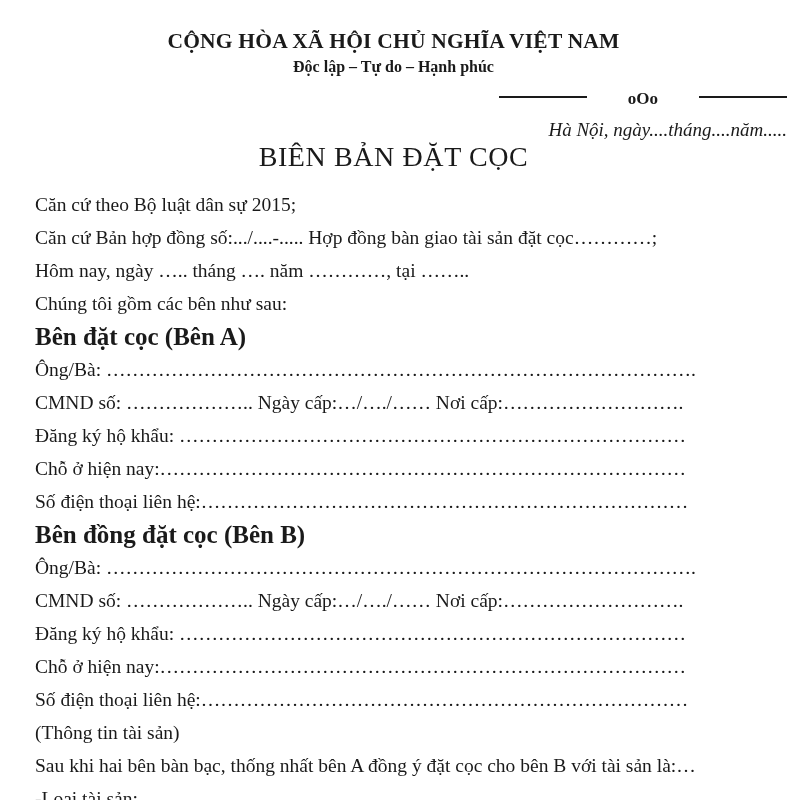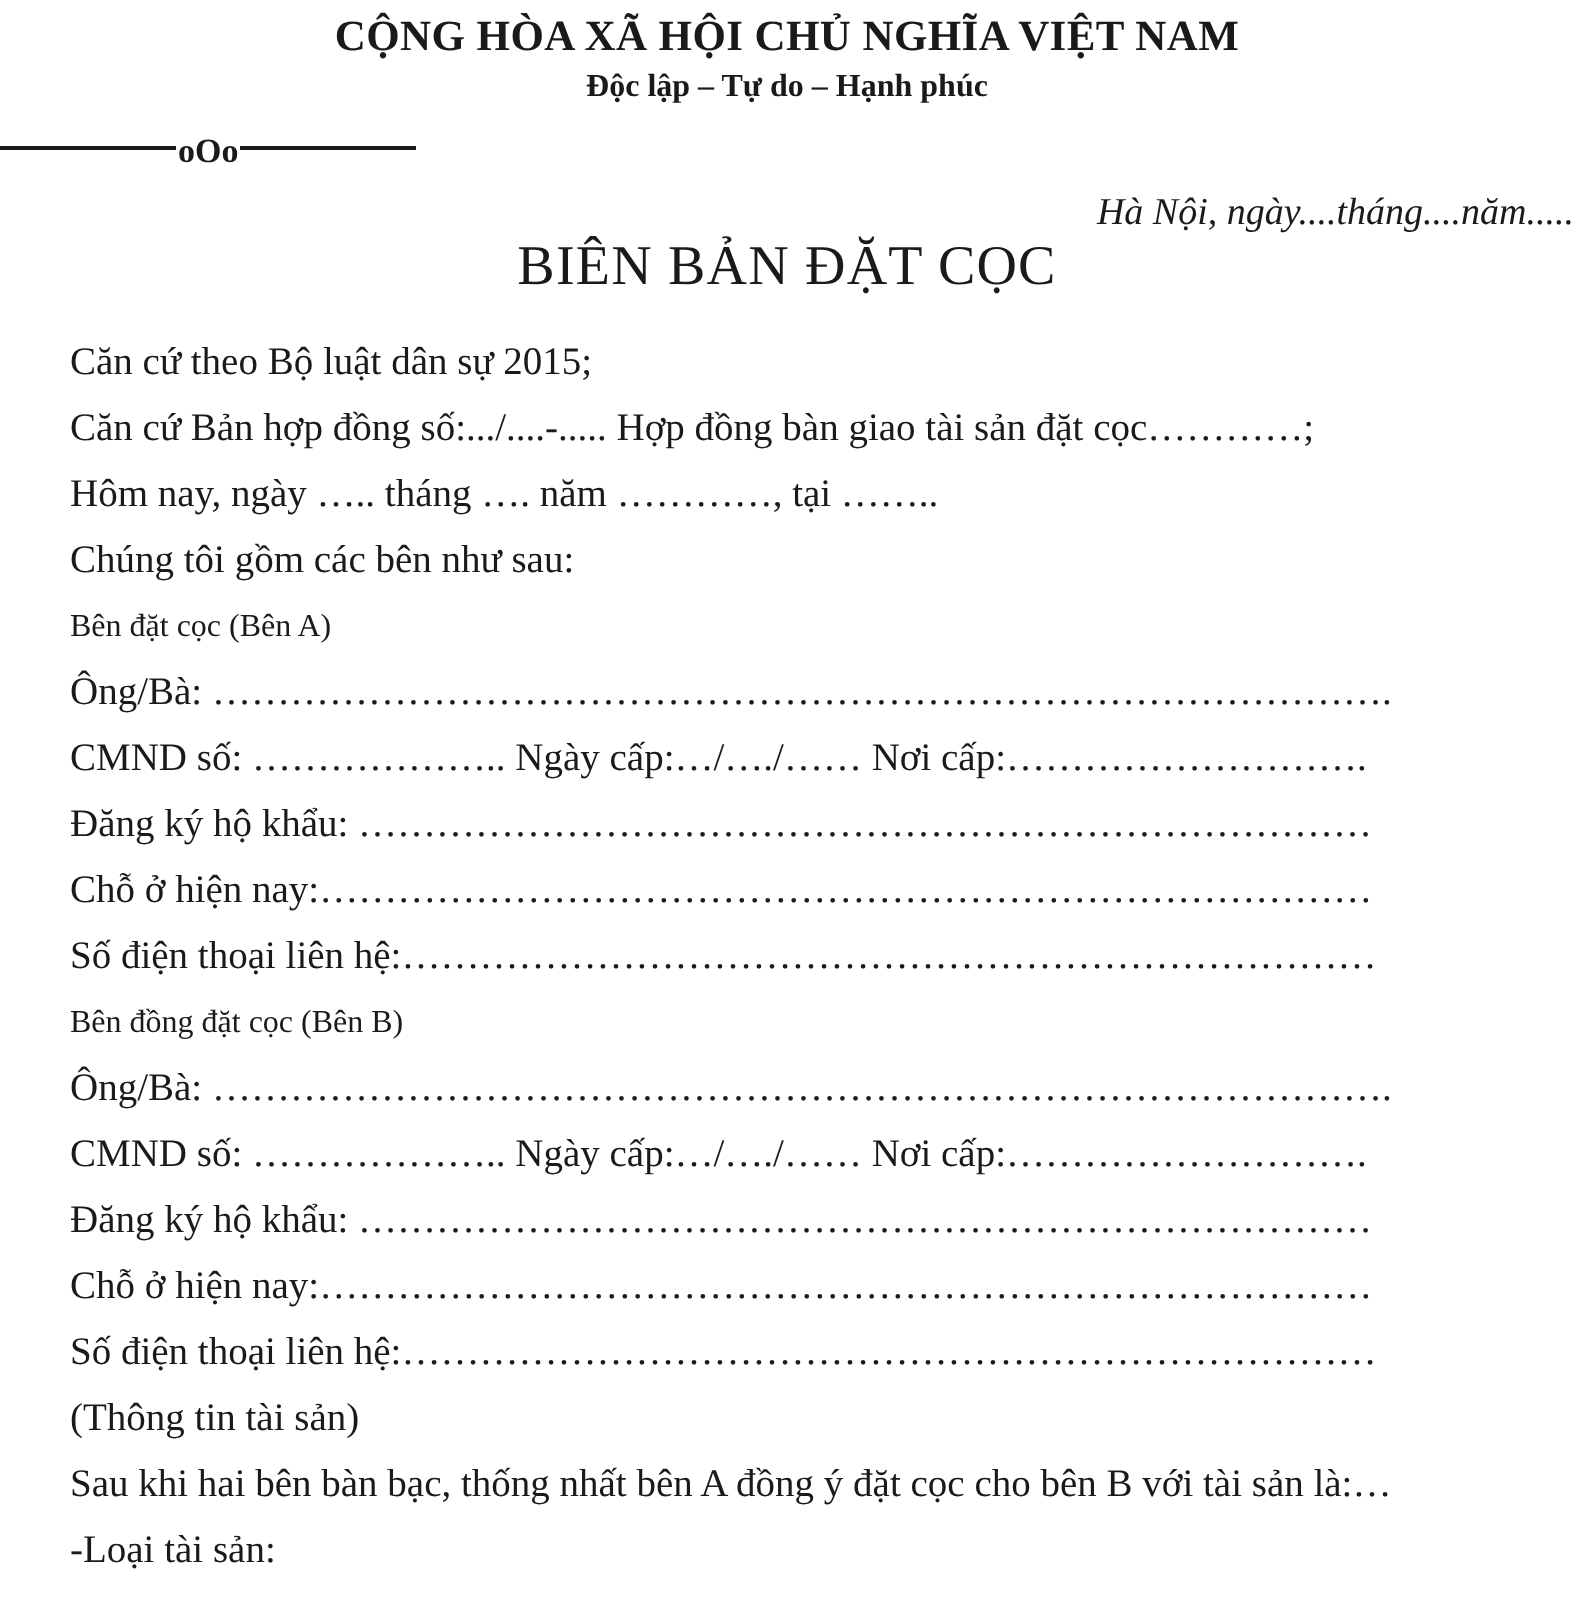--- a/index.html
+++ b/index.html
@@ -20,42 +20,43 @@
     position: relative;
     width: 787px;
     height: 800px;
     box-sizing: border-box;
     padding: 0;
   }
 
   
   .national-header {
     text-align: center;
-    padding-top: 5px;
+    padding-top: 28px;
   }
   .nat-line1 {
     font-size: 21.5px;
     font-weight: bold;
     letter-spacing: 0.2px;
     line-height: 1.24;
     white-space: nowrap;
   }
   .nat-line2 {
     font-size: 16px;
     font-weight: bold;
     line-height: 1.3;
     margin-top: 2px;
     white-space: nowrap;
   }
   .oOo {
     display: flex;
     align-items: center;
-    justify-content: flex-start;
+    justify-content: flex-end;
     margin-top: 9px;
     height: 22px;
+    gap: 40px;
   }
   .oOo .rule {
     display: inline-block;
     width: 88px;
     height: 2px;
     background: #1a1a1a;
   }
   .oOo .mark {
     font-size: 17px;
     font-weight: bold;
@@ -93,22 +94,22 @@
   .line {
     font-size: 19.5px;
     line-height: 33px;
     height: 33px;
     white-space: nowrap;
     overflow: hidden;
   }
   .line.italic {
   }
   .line.bold {
-    font-weight: normal;
-    font-size: 16px;
+    font-weight: bold;
+    font-size: 25px;
   }
 </style>
 </head>
 <body>
 
 <div class="page">
 
   <div class="national-header">
     <div class="nat-line1">CỘNG HÒA XÃ HỘI CHỦ NGHĨA VIỆT NAM</div>
     <div class="nat-line2">Độc lập – Tự do – Hạnh phúc</div>

